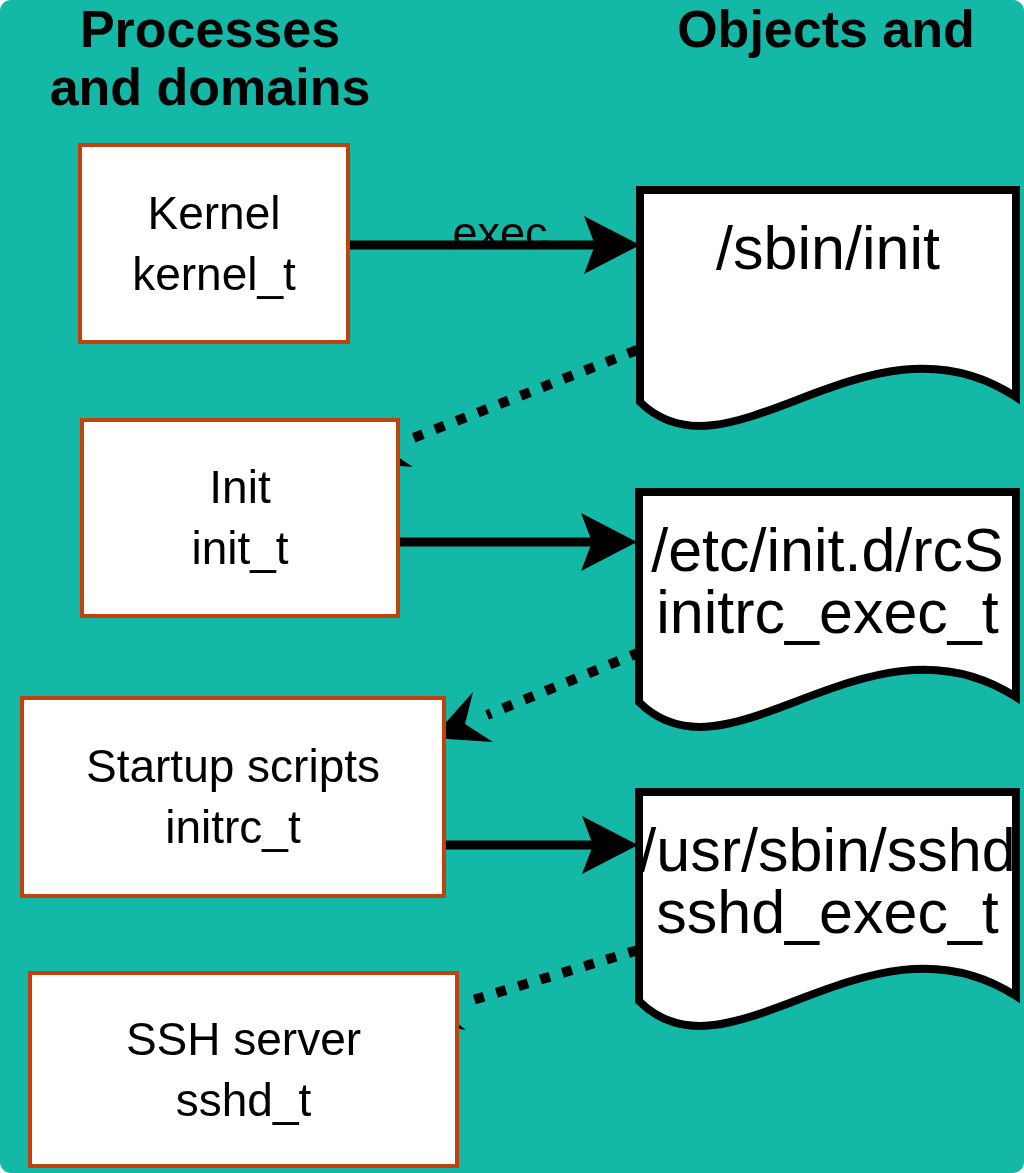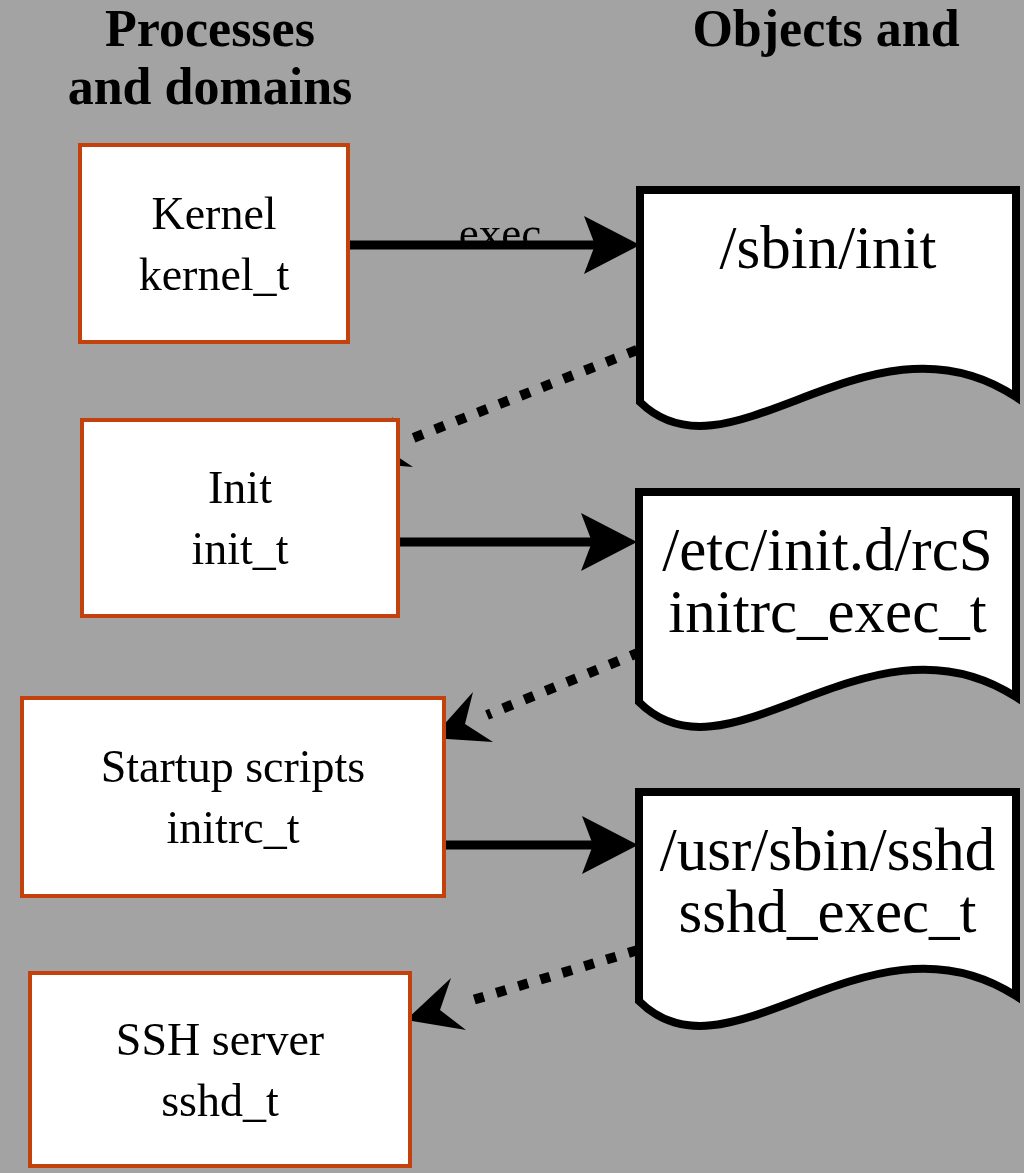--- a/index.html
+++ b/index.html
@@ -1,23 +1,24 @@
 <!DOCTYPE html>
 <html><head>
 <meta charset="utf-8">
 <style>
   html, body { margin: 0; padding: 0; background: #ffffff; }
   .canvas {
     position: relative;
     width: 1024px;
     height: 1173px;
-    background: #a3a3a3;
+    background: #14b8a6;
     color: #000000;
-    font-family: Liberation Serif, serif;
+    font-family: Liberation Sans, sans-serif;
     overflow: hidden;
+    border-radius: 11px;
   }
   svg.layer { position: absolute; left: 0; top: 0; }
   .hdr {
     position: absolute;
     text-align: center;
     font-weight: bold;
     font-size: 52px;
     line-height: 58px;
     white-space: nowrap;
   }
@@ -101,21 +102,21 @@
     <div>kernel_t</div>
   </div>
   <div class="pbox" style="left:80px; top:418px; width:320px; height:200px;">
     <div>Init</div>
     <div>init_t</div>
   </div>
   <div class="pbox" style="left:20px; top:696px; width:426px; height:202px;">
     <div>Startup scripts</div>
     <div>initrc_t</div>
   </div>
-  <div class="pbox" style="left:28px; top:971px; width:384px; height:197px;">
+  <div class="pbox" style="left:28px; top:971px; width:431px; height:197px;">
     <div>SSH server</div>
     <div>sshd_t</div>
   </div>
 
   <div class="doclabel" style="left:640px; top:217px; width:376px;">
     <div>/sbin/init</div>
   </div>
   <div class="doclabel" style="left:639px; top:519px; width:377px;">
     <div>/etc/init.d/rcS</div>
     <div>initrc_exec_t</div>

